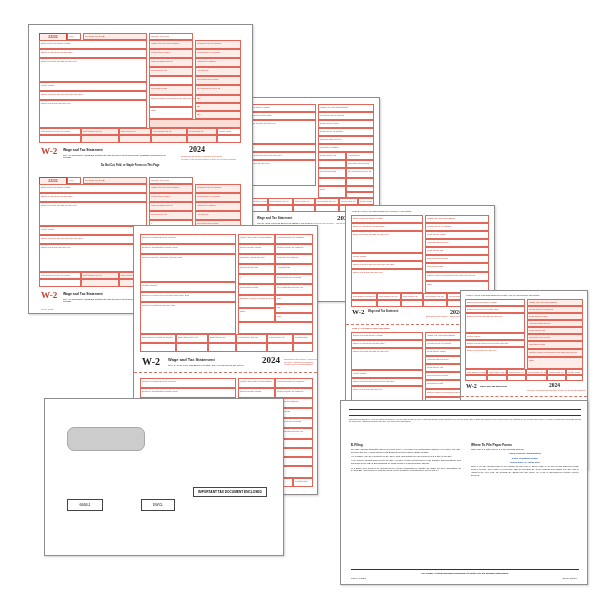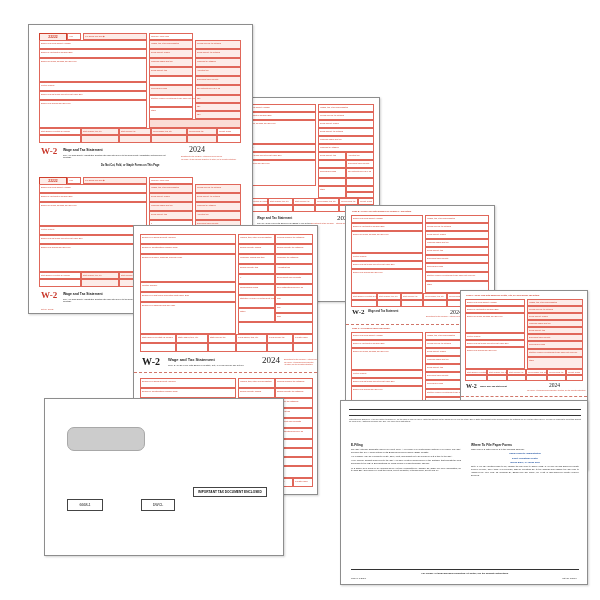--- a/index.html
+++ b/index.html
@@ -54,21 +54,21 @@
     letter-spacing: -0.05px;
   }
   .w2big {
     position: absolute;
     font-weight: bold;
     color: #1c1c1c;
     font-family: "Liberation Serif", serif;
   }
   .yearbig {
     position: absolute;
-    font-weight: normal;
+    font-weight: bold;
     color: #1c1c1c;
     font-family: "Liberation Serif", serif;
   }
   .blkfine {
     position: absolute;
     color: #2b2b2b;
     white-space: nowrap;
   }
   .redfine {
     position: absolute;

